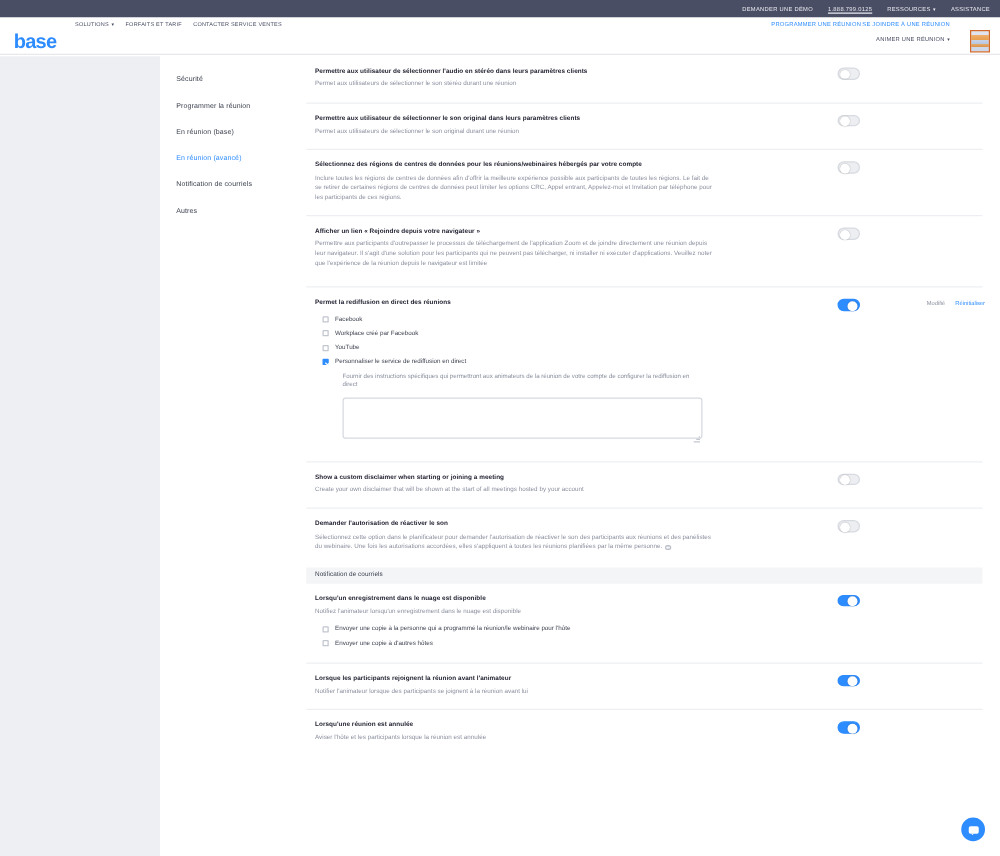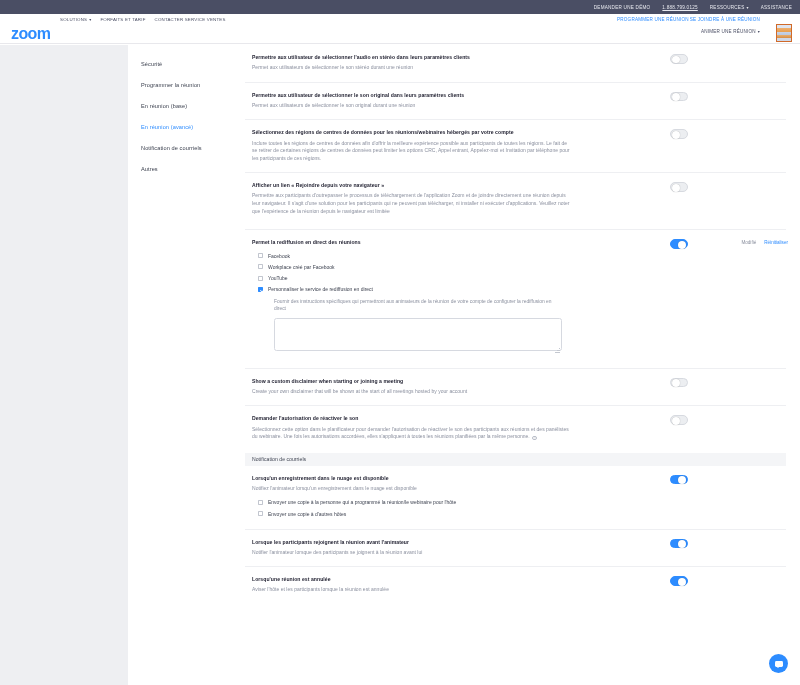--- a/index.html
+++ b/index.html
@@ -238,21 +238,21 @@
 <body>
 
 <div class="utility-bar">
   <span class="u-item">DEMANDER UNE DÉMO</span>
   <span class="u-item u-phone">1.888.799.0125</span>
   <span class="u-item"><span>RESSOURCES</span><span class="caret">▾</span></span>
   <span class="u-item">ASSISTANCE</span>
 </div>
 
 <div class="main-header">
-  <div class="zoom-logo">zoom</div>
+  <div class="zoom-logo">base</div>
 
   <div class="nav-left">
     <span class="n-item"><span>SOLUTIONS</span><span class="caret">▾</span></span>
     <span class="n-item">FORFAITS ET TARIF</span>
     <span class="n-item">CONTACTER SERVICE VENTES</span>
   </div>
 
   <div class="nav-right-1">
     <span class="n-item">PROGRAMMER UNE RÉUNION</span>
     <span class="n-item">SE JOINDRE À UNE RÉUNION</span>

